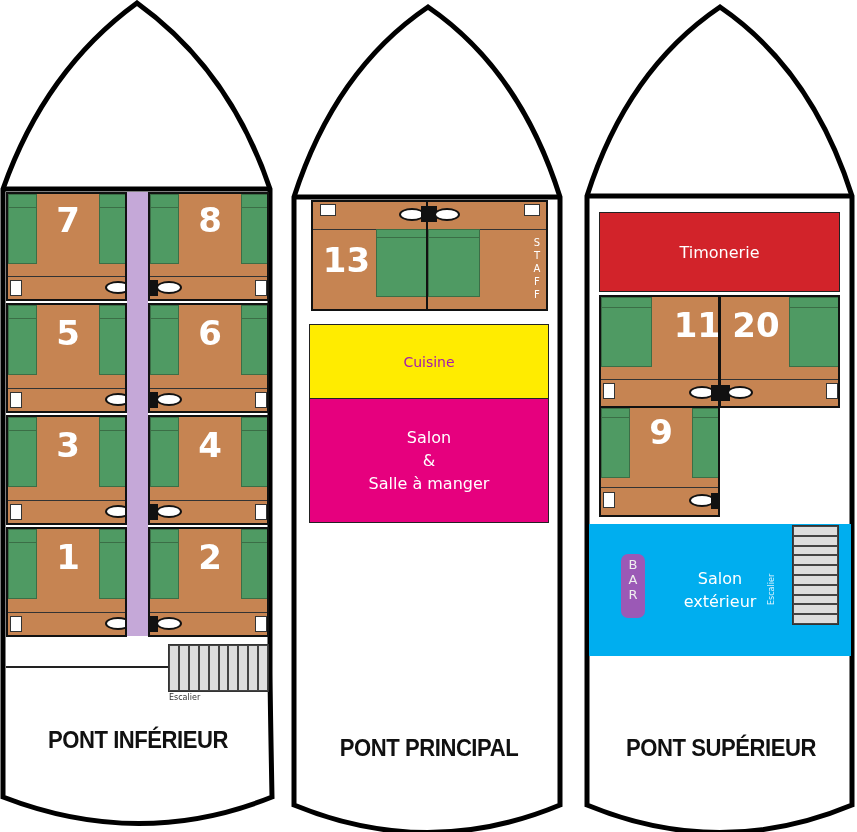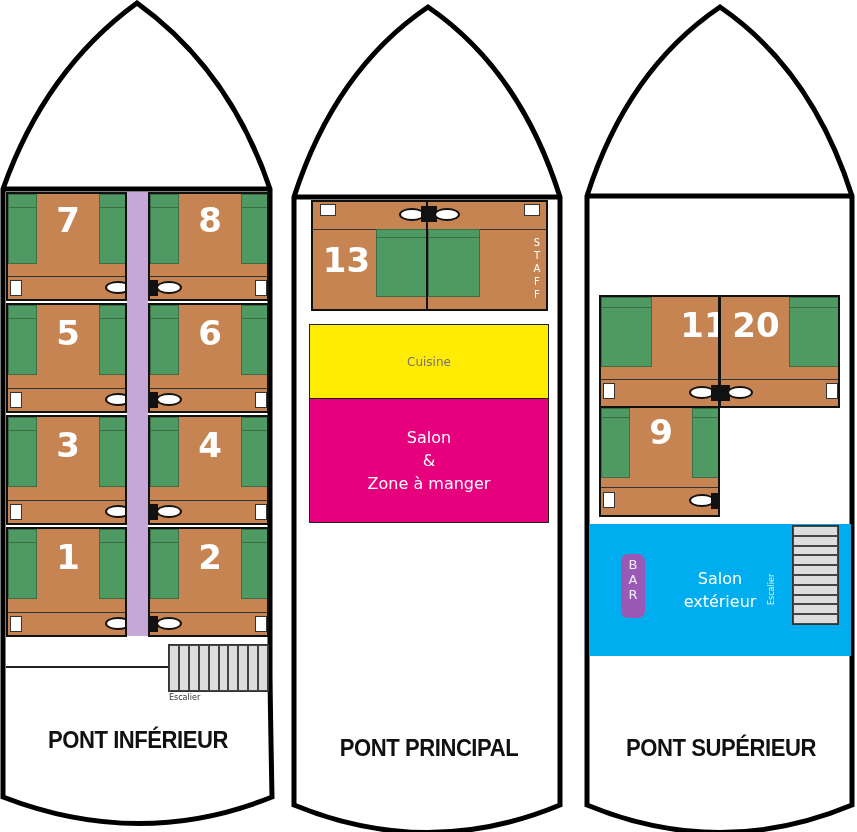--- a/index.html
+++ b/index.html
@@ -187,40 +187,43 @@
     <div class="tank" style="left:0px;top:4px;width:9px;"></div>
     <div class="toilet" style="left:6px;top:6px;"></div>
     <div class="sink" style="left:96px;top:2px;width:16px;height:12px;"></div>
     <div class="bathline" style="left:0;right:0;top:27px;"></div>
     <div class="bed" style="left:0px;top:27px;width:52px;height:68px;">
         <div class="pillow" style="height:7px;"></div>
       </div>
     <div class="abs" style="left:104px;top:34px;width:10px;font-size:10px;color:#fff;line-height:13px;word-break:break-all;text-align:center;">STAFF</div>
   </div>
 
-  <div class="zone" style="left:309px;top:324px;width:240px;height:75px;background:#ffec00;border:1.5px solid #222;font-size:12px;color:#737373;pointer-events:auto;">
+  <div class="zone" style="left:309px;top:324px;width:240px;height:75px;background:#ffec00;border:1.5px solid #222;font-size:14px;color:#a21caf;pointer-events:auto;">
     <span>Cuisine</span>
   </div>
   <div class="zone" style="left:309px;top:398px;width:240px;height:125px;background:#e6007e;border:1.5px solid #222;font-size:16px;color:#fff;flex-direction:column;line-height:23px;pointer-events:auto;">
     <span>Salon</span>
     <span>&amp;</span>
-    <span>Zone à manger</span>
+    <span>Salle à manger</span>
   </div>
 
   <div class="deck-title" style="left:300px;top:734px;width:258px;">PONT PRINCIPAL</div>
 </div>
 
 <div class="abs" style="left:0;top:0;width:857px;height:832px;pointer-events:none;">
 
+  <div class="zone" style="left:599px;top:212px;width:241px;height:80px;background:#d2232a;border:1.5px solid #222;font-size:16px;color:#fff;pointer-events:auto;">
+    <span>Timonerie</span>
+  </div>
 
   <div class="cabin" style="left:599px;top:295px;width:121px;height:113px;pointer-events:auto;">
     <div class="bed" style="left:0;top:0;width:51px;height:70px;">
         <div class="pillow" style="height:9px;"></div>
       </div>
-    <div class="cnum" style="left:70px;top:8px;width:66px;">11</div>
+    <div class="cnum" style="left:54px;top:8px;width:66px;text-align:right;">11</div>
     <div class="bathline" style="left:0;right:0;top:82px;"></div>
     <div class="sink" style="left:2px;top:86px;"></div>
     <div class="toilet" style="left:88px;top:89px;"></div>
     <div class="tank" style="left:110px;top:88px;width:9px;"></div>
   </div>
   <div class="cabin" style="left:719px;top:295px;width:121px;height:113px;pointer-events:auto;">
     <div class="bed" style="left:68px;top:0;width:51px;height:70px;">
         <div class="pillow" style="height:9px;"></div>
       </div>
     <div class="cnum" style="left:2px;top:8px;width:66px;">20</div>

